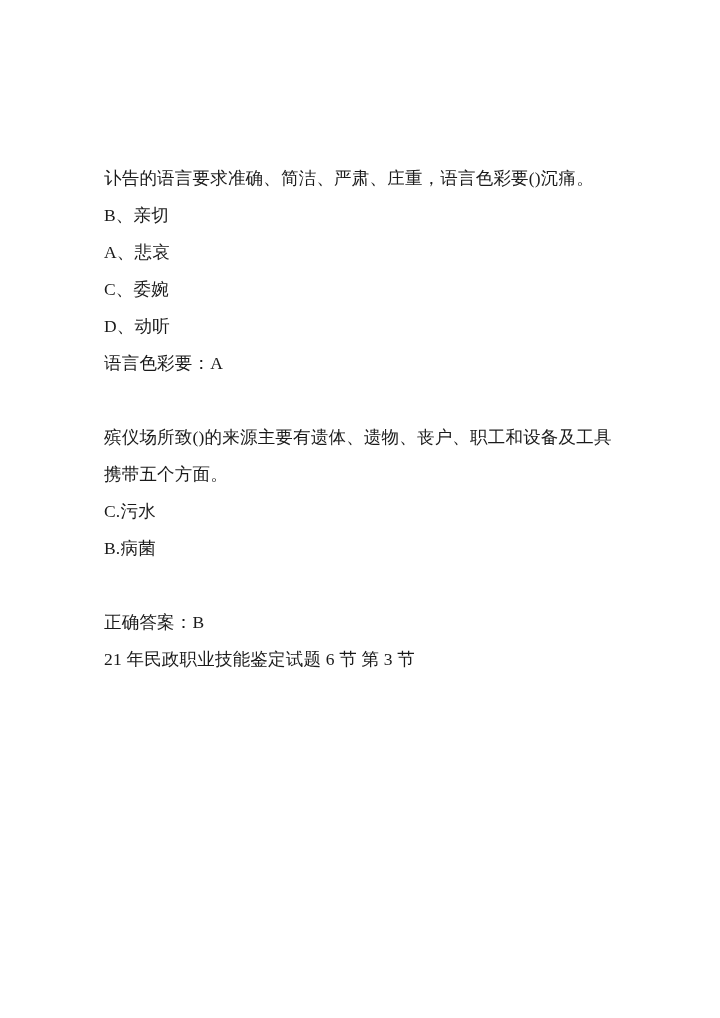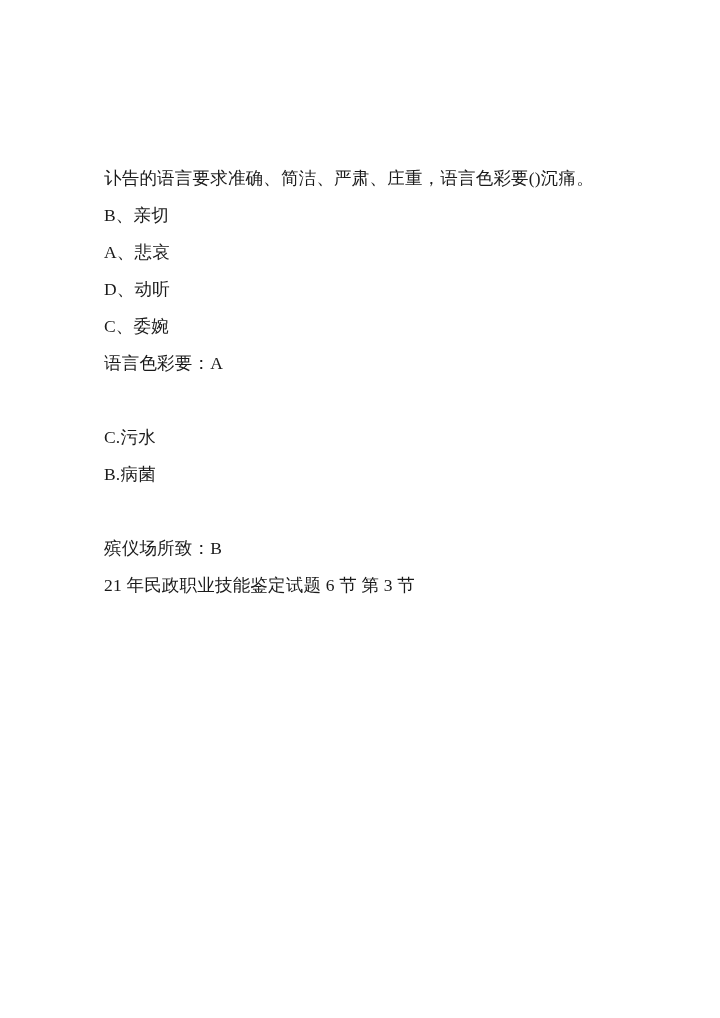--- a/index.html
+++ b/index.html
@@ -43,31 +43,32 @@
 </style>
 </head>
 <body>
 
 <div class="page">
   <div class="doc-body">
 
     <p class="para block">讣告的语言要求准确、简洁、严肃、庄重，语言色彩要()沉痛。</p>
     <p class="para block">B、亲切</p>
     <p class="para block">A、悲哀</p>
+    <p class="para block">C、委婉</p>
     <p class="para block">D、动听</p>
-    <p class="para block">C、委婉</p>
     <p class="para block">语言色彩要：A</p>
 
     <div class="spacer-line"></div>
 
+    <p class="para block">殡仪场所致()的来源主要有遗体、遗物、丧户、职工和设备及工具携带五个方面。</p>
     <p class="para block">C.污水</p>
     <p class="para block">B.病菌</p>
 
     <div class="spacer-line"></div>
 
-    <p class="para block">殡仪场所致：B</p>
+    <p class="para block">正确答案：B</p>
     <p class="para block">21 年民政职业技能鉴定试题 6 节 第 3 节</p>
 
     <div class="spacer-line"></div>
 
 
   </div>
 </div>
 
 </body></html>

